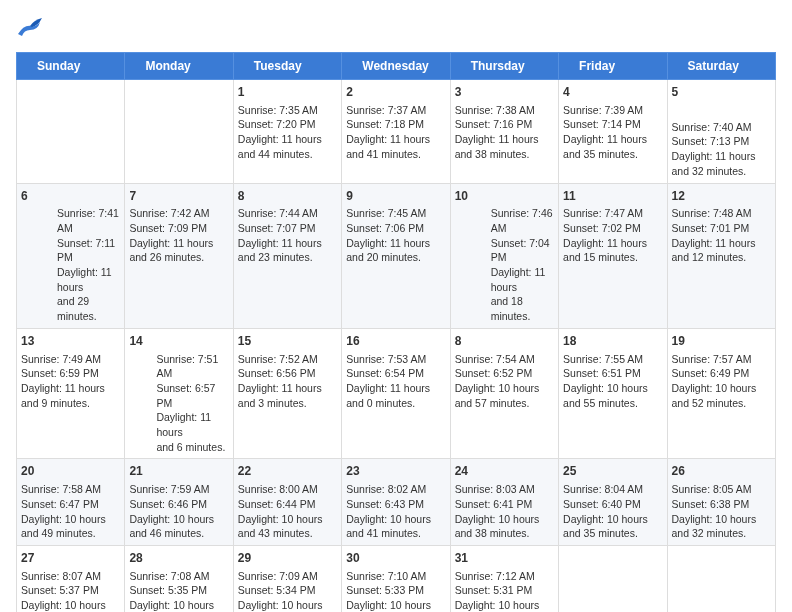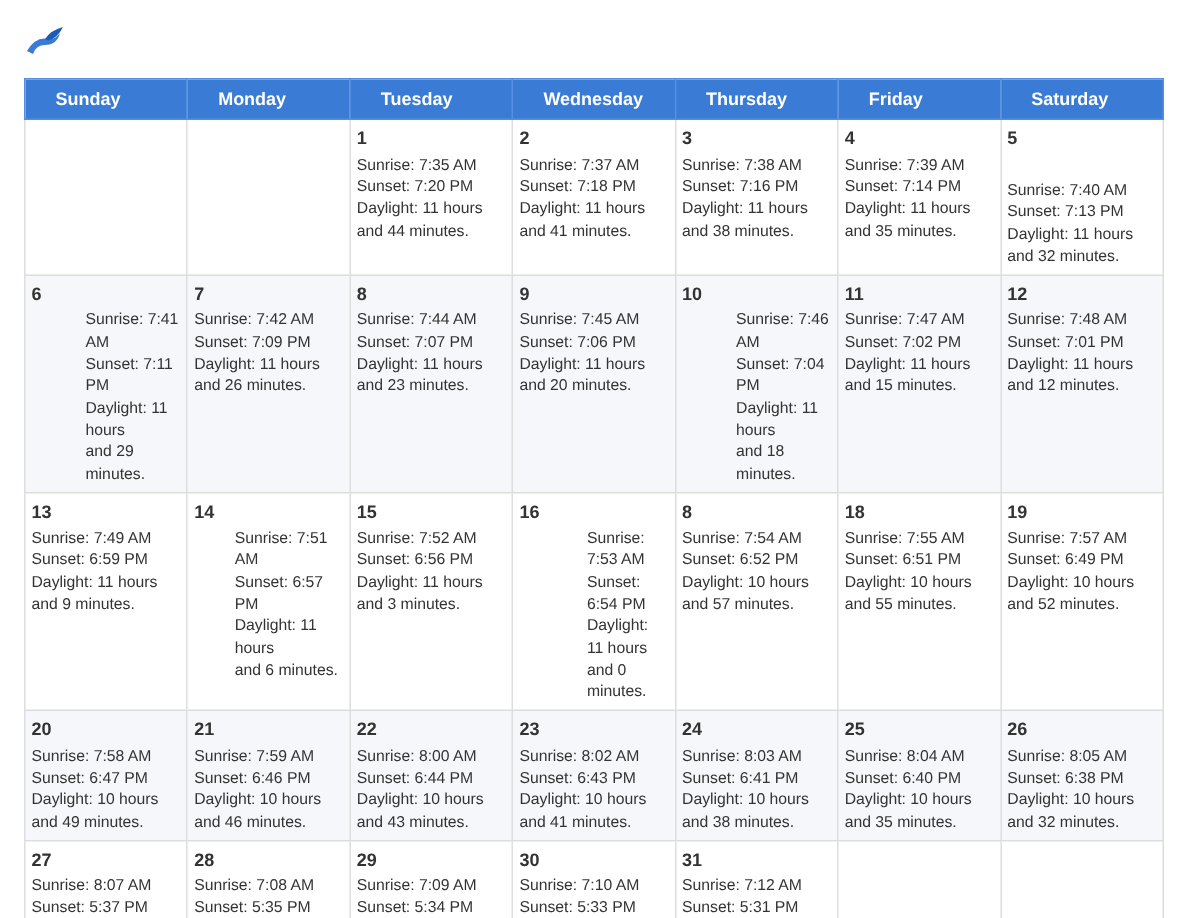--- a/index.html
+++ b/index.html
@@ -226,21 +226,21 @@
         </td>
         <td>
           <span class="day-num">15</span>
           <div class="day-info" style="white-space: pre-line;">Sunrise: 7:52 AM
 Sunset: 6:56 PM
 Daylight: 11 hours
 and 3 minutes.</div>
         </td>
         <td>
           <span class="day-num">16</span>
-          <div class="day-info" style="white-space: pre-line; margin-left: 45px;">Sunrise: 7:53 AM
+          <div class="day-info" style="white-space: pre-line;">Sunrise: 7:53 AM
 Sunset: 6:54 PM
 Daylight: 11 hours
 and 0 minutes.</div>
         </td>
         <td>
           <span class="day-num">8</span>
           <div class="day-info" style="white-space: pre-line;">Sunrise: 7:54 AM
 Sunset: 6:52 PM
 Daylight: 10 hours
 and 57 minutes.</div>

